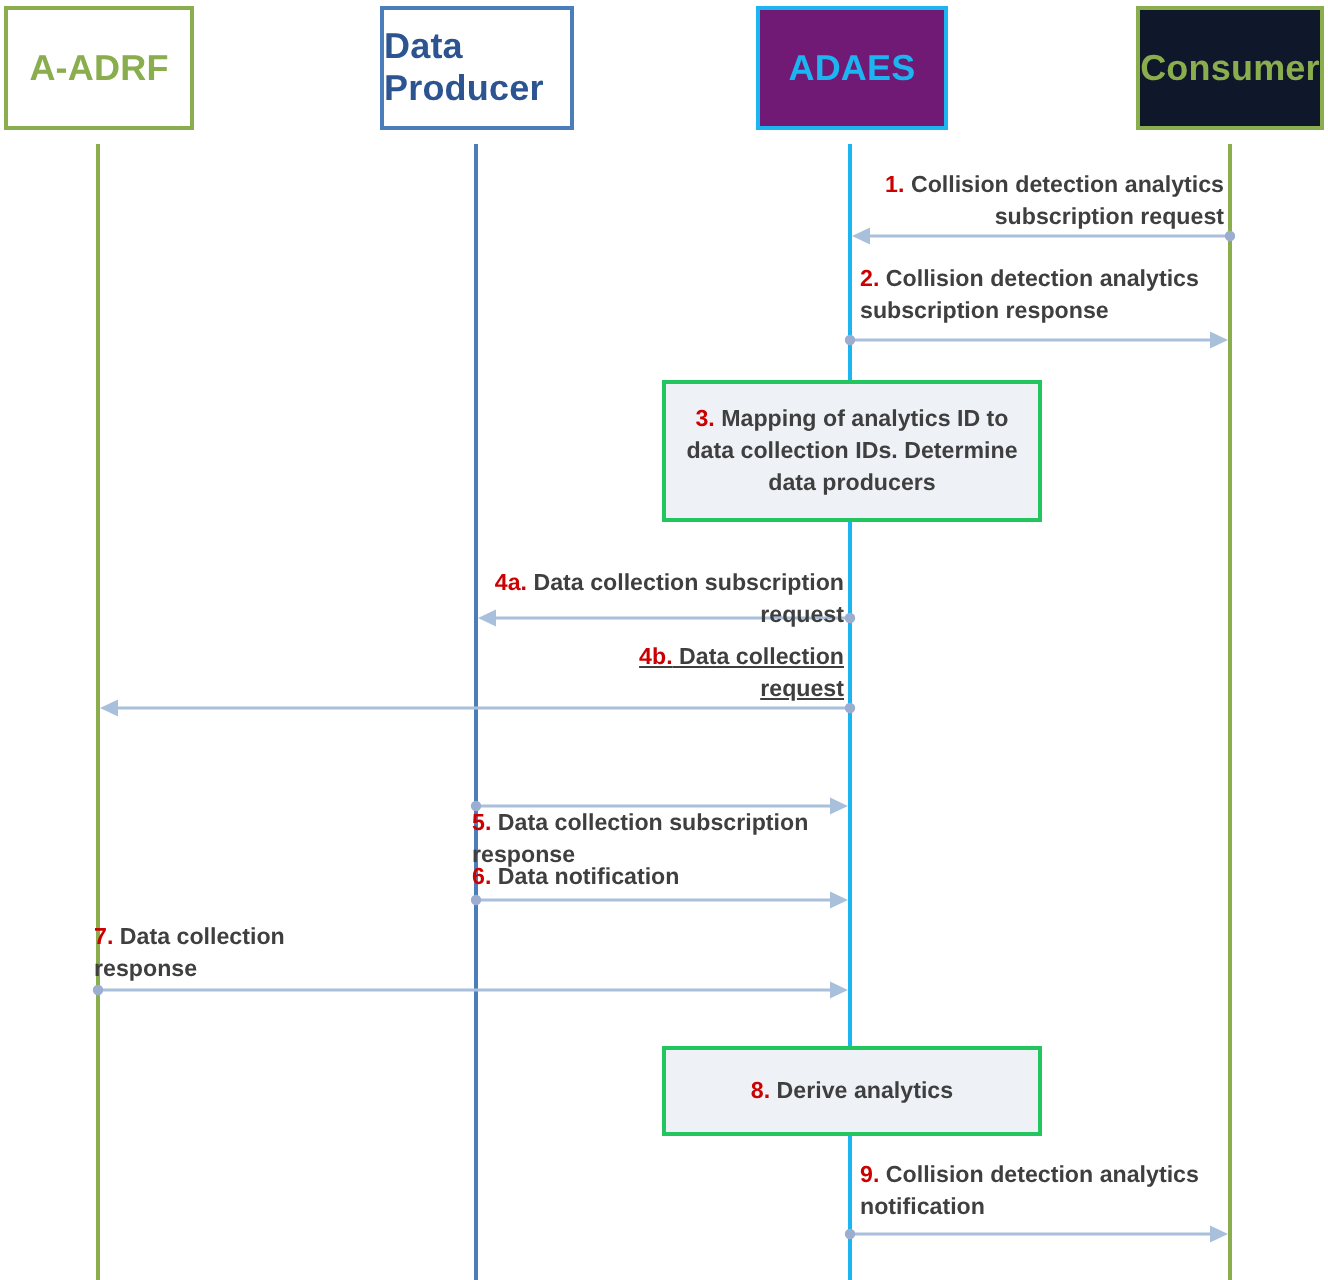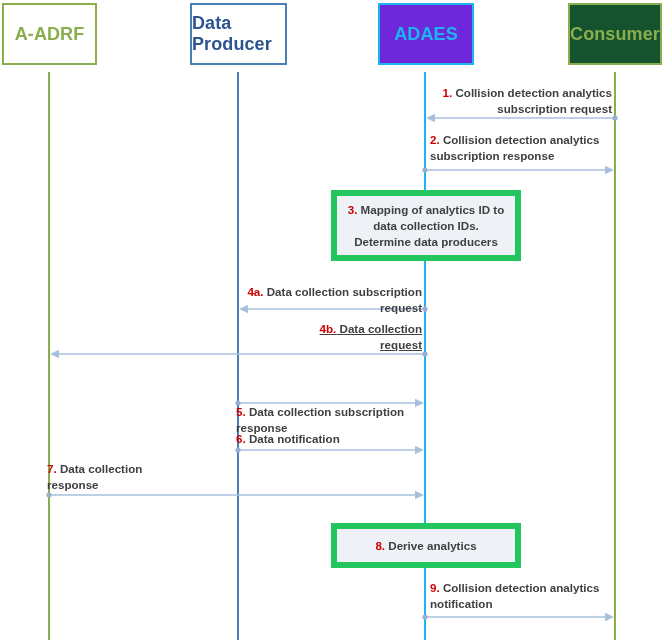--- a/index.html
+++ b/index.html
@@ -36,21 +36,21 @@
     border-width: 2px;
     border-style: solid;
     font-size: 18px;
     font-weight: bold;
     letter-spacing: 0.1px;
   }
   .proc-box {
     position: absolute;
     box-sizing: border-box;
     background: #eef2f7;
-    border: 6px solid #22c55e;
+    border: 2px solid #22c55e;
     display: flex;
     align-items: center;
     justify-content: center;
     text-align: center;
     padding: 4px 10px;
   }
   .proc-text {
     font-size: 11.6px;
     font-weight: bold;
     color: #3f3f3f;
@@ -87,25 +87,25 @@
   <div id="actor-layer">
       <div class="lifeline" style="left: 48px; background: rgb(138, 173, 78);"></div>
       <div class="actor-box" style="left: 2px; width: 95px; border-color: rgb(138, 173, 78); background: rgb(255, 255, 255); color: rgb(138, 173, 78);">
         <span>A-ADRF</span>
       </div>
       <div class="lifeline" style="left: 237px; background: rgb(74, 126, 187);"></div>
       <div class="actor-box" style="left: 190px; width: 97px; border-color: rgb(74, 126, 187); background: rgb(255, 255, 255); color: rgb(44, 84, 144);">
         <span>Data Producer</span>
       </div>
       <div class="lifeline" style="left: 424px; background: rgb(28, 181, 241);"></div>
-      <div class="actor-box" style="left: 378px; width: 96px; border-color: rgb(28, 181, 241); background: #6d28d9; color: rgb(28, 181, 241);">
+      <div class="actor-box" style="left: 378px; width: 96px; border-color: rgb(28, 181, 241); background: #701a75; color: rgb(28, 181, 241);">
         <span>ADAES</span>
       </div>
       <div class="lifeline" style="left: 614px; background: rgb(138, 173, 78);"></div>
-      <div class="actor-box" style="left: 568px; width: 94px; border-color: rgb(138, 173, 78); background: #14532d; color: rgb(138, 173, 78);">
+      <div class="actor-box" style="left: 568px; width: 94px; border-color: rgb(138, 173, 78); background: #0f172a; color: rgb(138, 173, 78);">
         <span>Consumer</span>
       </div>
     </div>
 
   <svg class="arrow-svg" id="arrow-layer" viewBox="0 0 664 640" xmlns="http://www.w3.org/2000/svg">
       <g>
         <line x1="615" y1="118" x2="433" y2="118" stroke="#a9c0dd" stroke-width="1.6"></line>
         <path d="M 426 118 L 435 113.8 L 435 122.2 Z" fill="#a9c0dd"></path>
         <circle cx="615" cy="118" r="2.6" fill="#9badd0"></circle>
       </g>

